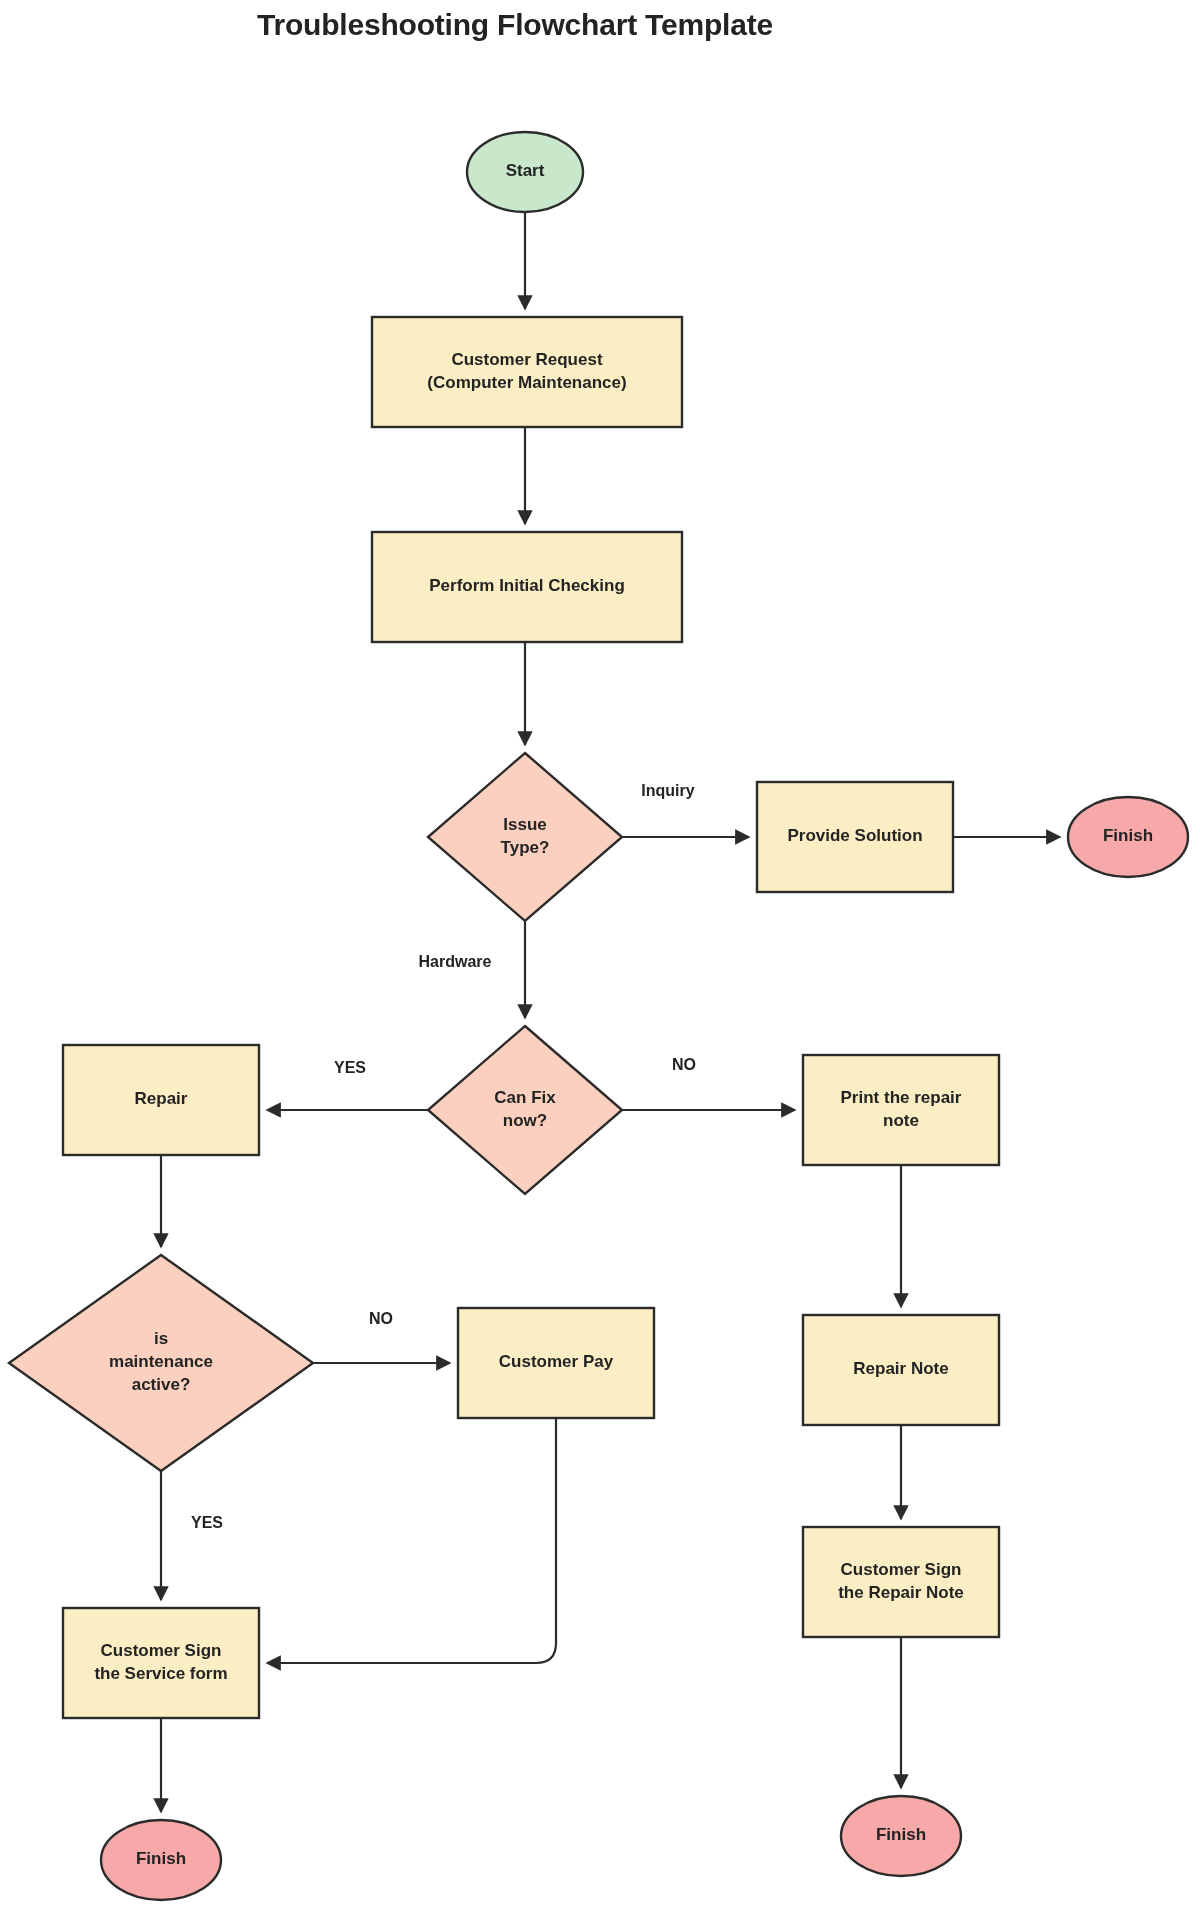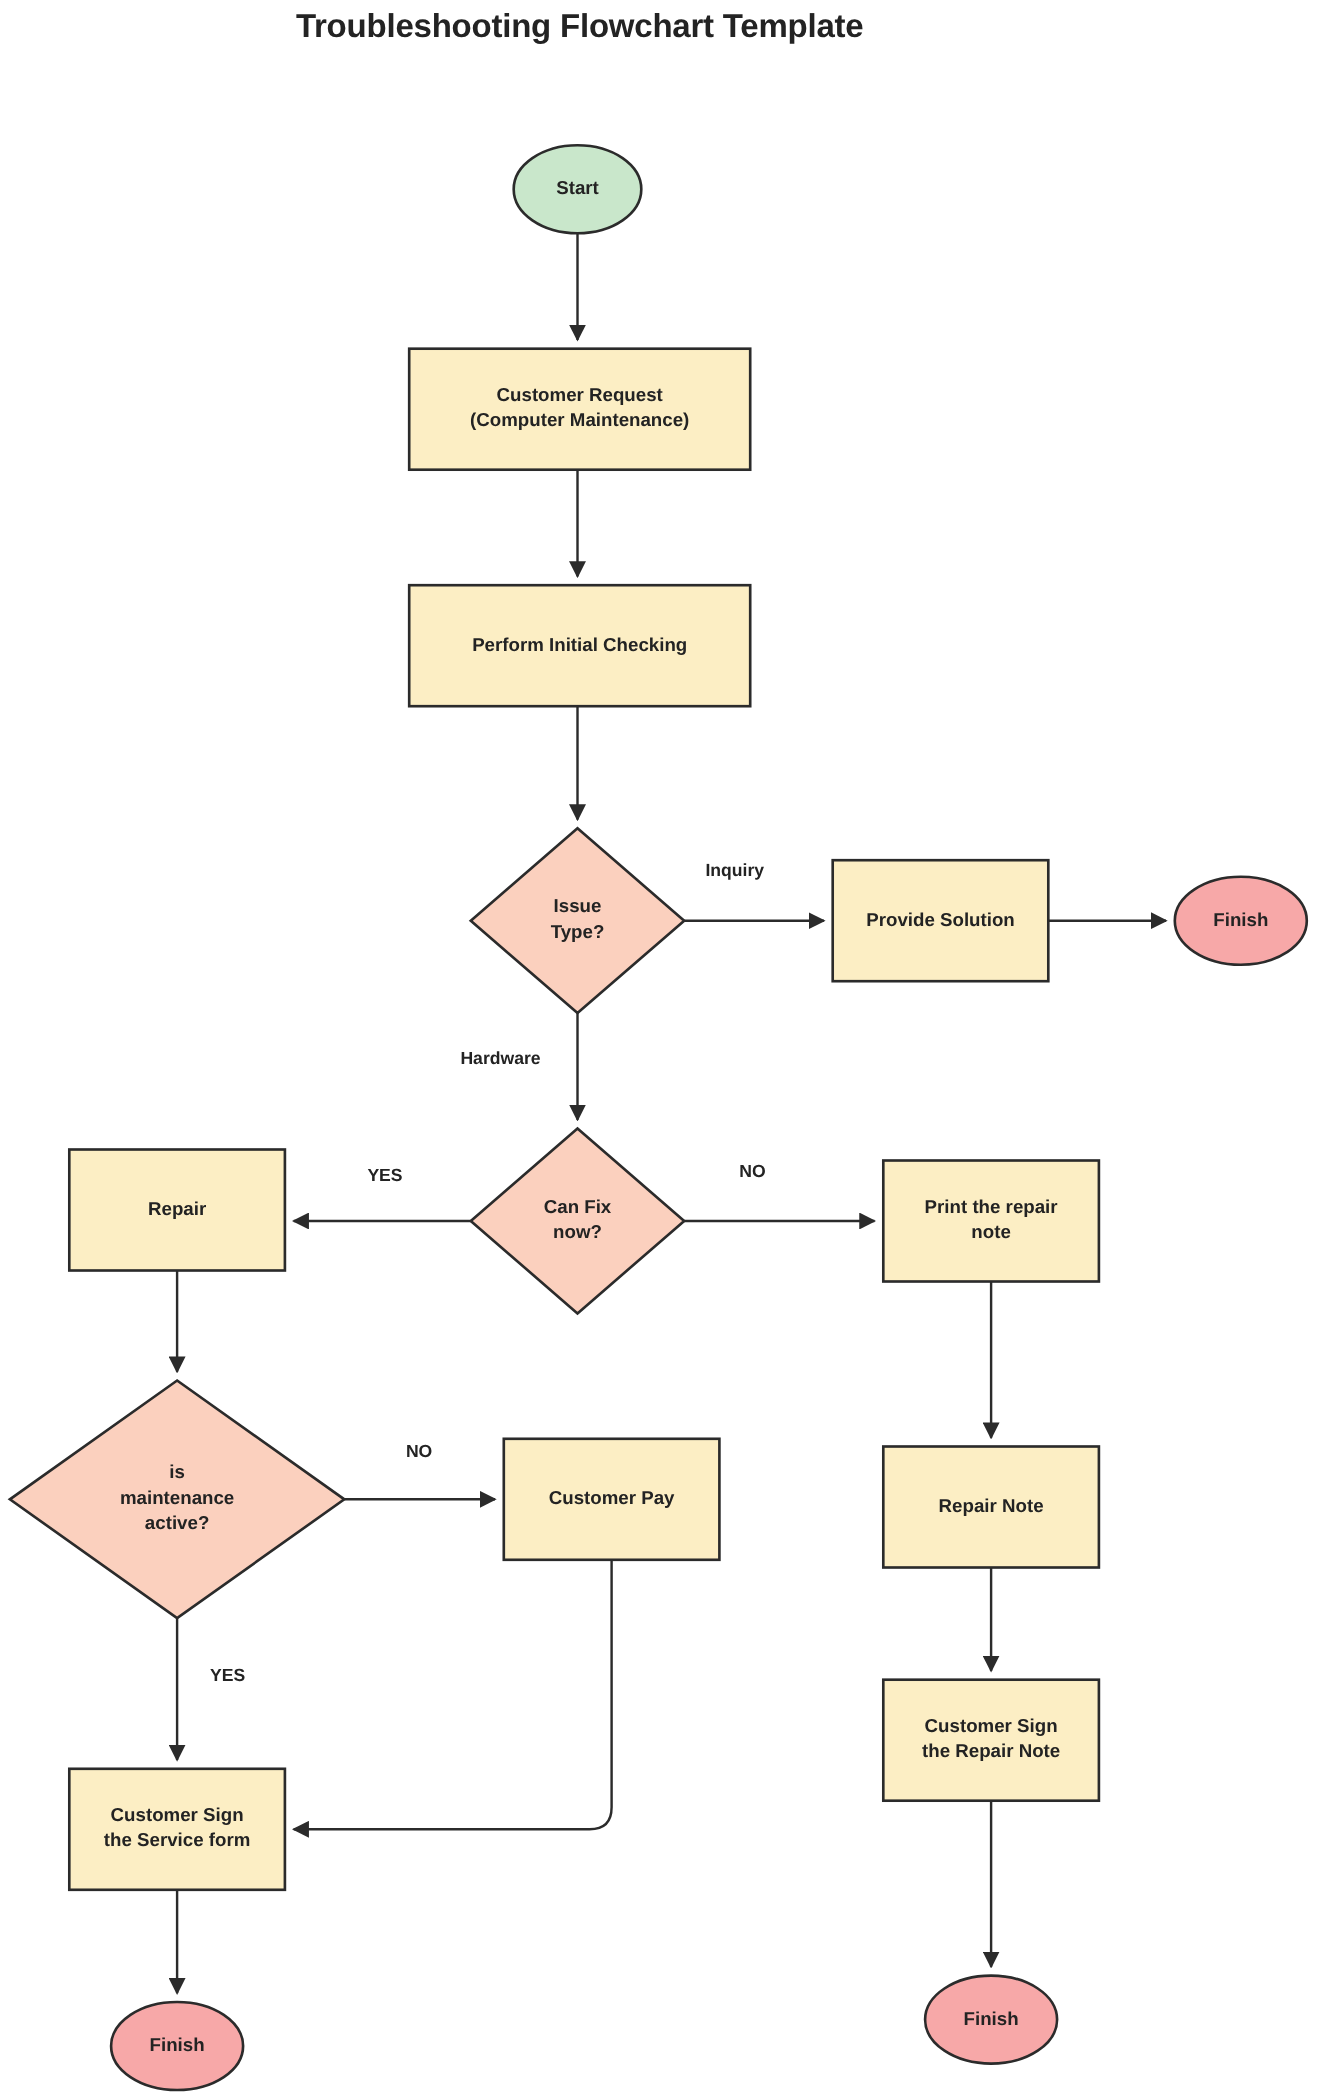--- a/index.html
+++ b/index.html
@@ -9,21 +9,21 @@
   }
   body {
     width: 1200px;
     height: 1909px;
     font-family: "Liberation Sans", sans-serif;
     position: relative;
     overflow: hidden;
   }
   #flow-title {
     position: absolute;
-    left: 12px;
+    left: 0;
     top: 8px;
     width: 1030px;
     text-align: center;
     font-size: 30px;
     font-weight: bold;
     color: #232323;
     letter-spacing: -0.2px;
   }
   #flow-canvas {
     position: absolute;

